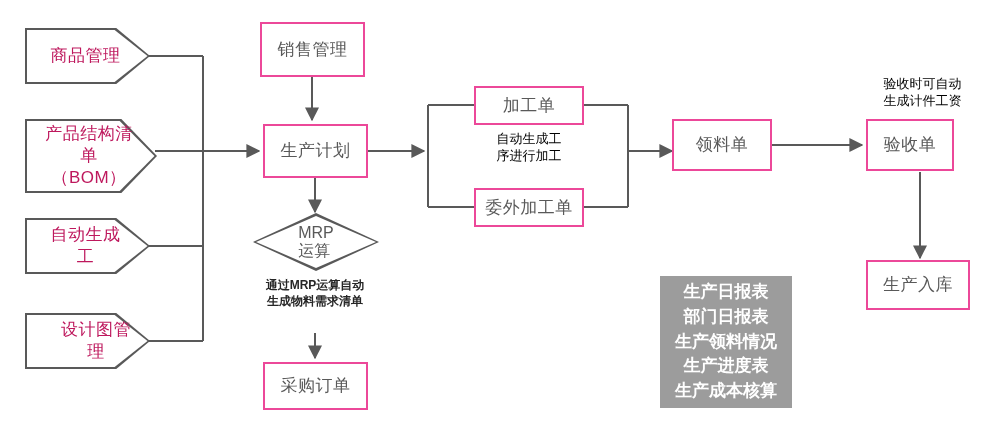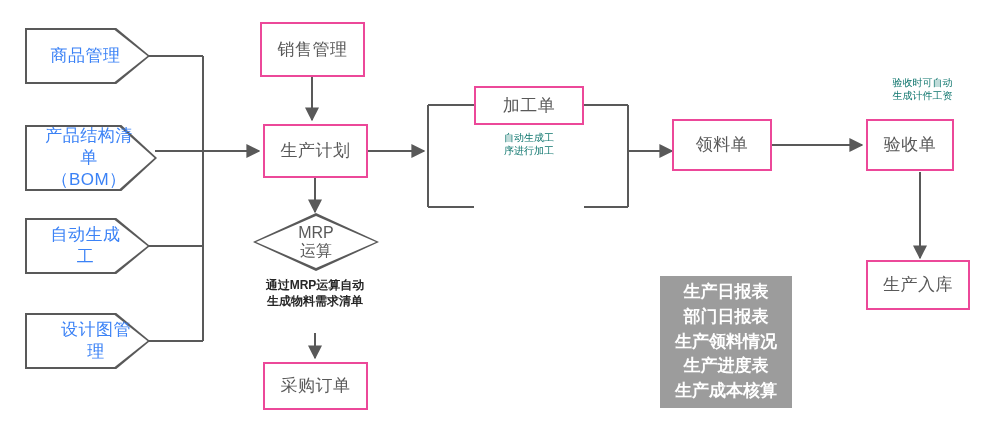--- a/index.html
+++ b/index.html
@@ -29,21 +29,21 @@
     justify-content: center;
     text-align: center;
     font-size: 17px;
     line-height: 1.25;
     letter-spacing: 0.5px;
   }
   
   .pent {
     position: absolute;
     box-sizing: border-box;
-    color: #3b82f6;
+    color: #be185d;
     font-size: 17px;
     line-height: 1.3;
     letter-spacing: 0.5px;
     display: flex;
     align-items: center;
     justify-content: center;
     text-align: center;
   }
   .pent .pent-shape {
     position: absolute;
@@ -68,21 +68,20 @@
   }
   
   .diamond {
     position: absolute;
     color: #595959;
     font-size: 16px;
     line-height: 1.15;
     display: flex;
     align-items: center;
     justify-content: center;
-    text-align: center;
   }
   .diamond .dia-shape {
     position: absolute;
     inset: 0;
     background: #595959;
     -webkit-clip-path: polygon(50% 0, 100% 50%, 50% 100%, 0 50%);
     clip-path: polygon(50% 0, 100% 50%, 50% 100%, 0 50%);
   }
   .diamond .dia-fill {
     position: absolute;
@@ -91,22 +90,22 @@
     -webkit-clip-path: polygon(50% 0, 100% 50%, 50% 100%, 0 50%);
     clip-path: polygon(50% 0, 100% 50%, 50% 100%, 0 50%);
   }
   .diamond .dia-label {
     position: relative;
     z-index: 2;
   }
   
   .anno {
     position: absolute;
-    color: #0f766e;
-    font-size: 10px;
+    color: #000000;
+    font-size: 13px;
     line-height: 1.3;
     text-align: center;
     white-space: pre-line;
   }
   .anno.bold {
     font-weight: bold;
     color: #262626;
     font-size: 12px;
     line-height: 1.35;
   }
@@ -181,21 +180,21 @@
       <line x1="920" y1="172" x2="920" y2="258" marker-end="url(#arrow)"></line>
     </g>
   </svg>
 
   <div class="pent" style="left:25px; top:28px; width:125px; height:56px;">
     <span class="pent-shape"></span>
     <span class="pent-fill"></span>
     <span class="pent-label">商品管理</span>
   </div>
 
-  <div class="pent" style="left:25px; top:125px; width:132px; height:66px; white-space:pre-line;">
+  <div class="pent" style="left:25px; top:119px; width:132px; height:74px; white-space:pre-line;">
     <span class="pent-shape"></span>
     <span class="pent-fill"></span>
     <span class="pent-label">产品结构清单
 （BOM）</span>
   </div>
 
   <div class="pent" style="left:25px; top:218px; width:125px; height:56px;">
     <span class="pent-shape"></span>
     <span class="pent-fill"></span>
     <span class="pent-label">自动生成工</span>
@@ -221,20 +220,21 @@
   <div class="anno bold" style="left:230px; top:277px; width:170px;">通过MRP运算自动
 生成物料需求清单</div>
 
   <div class="node" style="left:263px; top:362px; width:105px; height:48px;">采购订单</div>
 
   <div class="node" style="left:474px; top:86px; width:110px; height:39px;">加工单</div>
 
   <div class="anno" style="left:469px; top:131px; width:120px;">自动生成工
 序进行加工</div>
 
+  <div class="node" style="left:474px; top:188px; width:110px; height:39px;">委外加工单</div>
 
   <div class="node" style="left:672px; top:119px; width:100px; height:52px;">领料单</div>
 
   <div class="anno" style="left:860px; top:76px; width:125px;">验收时可自动
 生成计件工资</div>
 
   <div class="node" style="left:866px; top:119px; width:88px; height:52px;">验收单</div>
 
   <div class="node" style="left:866px; top:260px; width:104px; height:50px;">生产入库</div>
 

